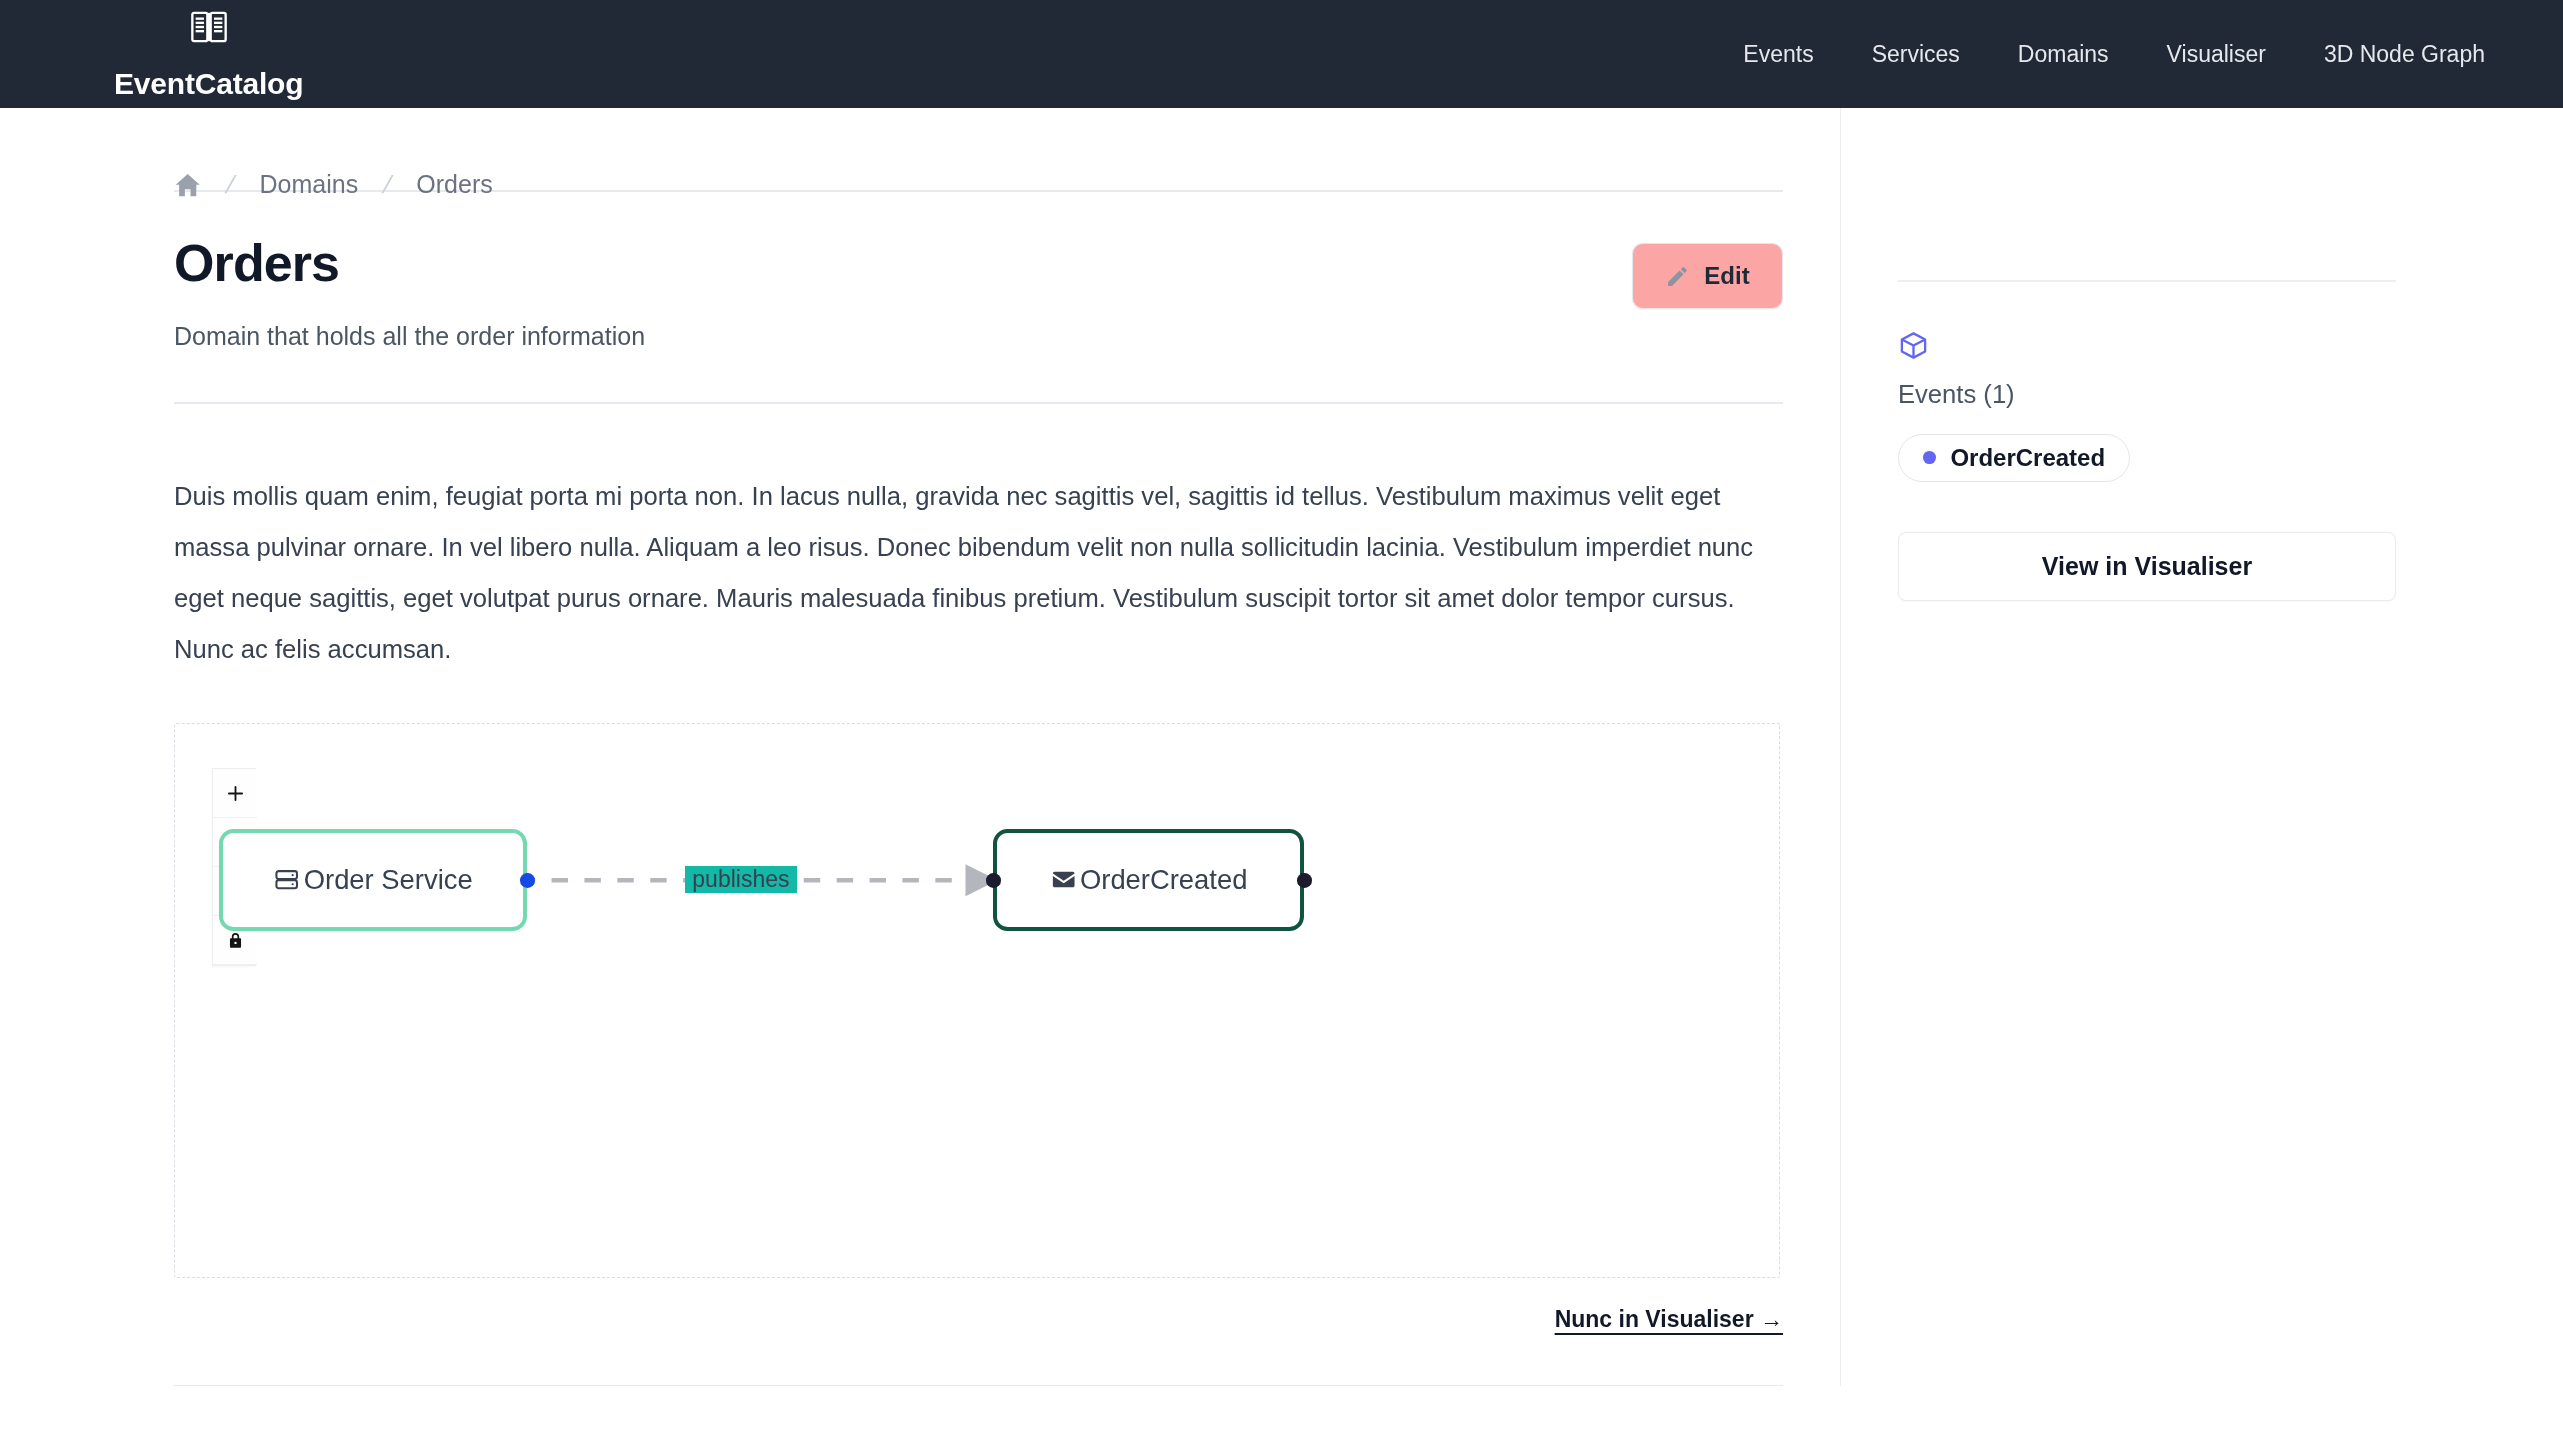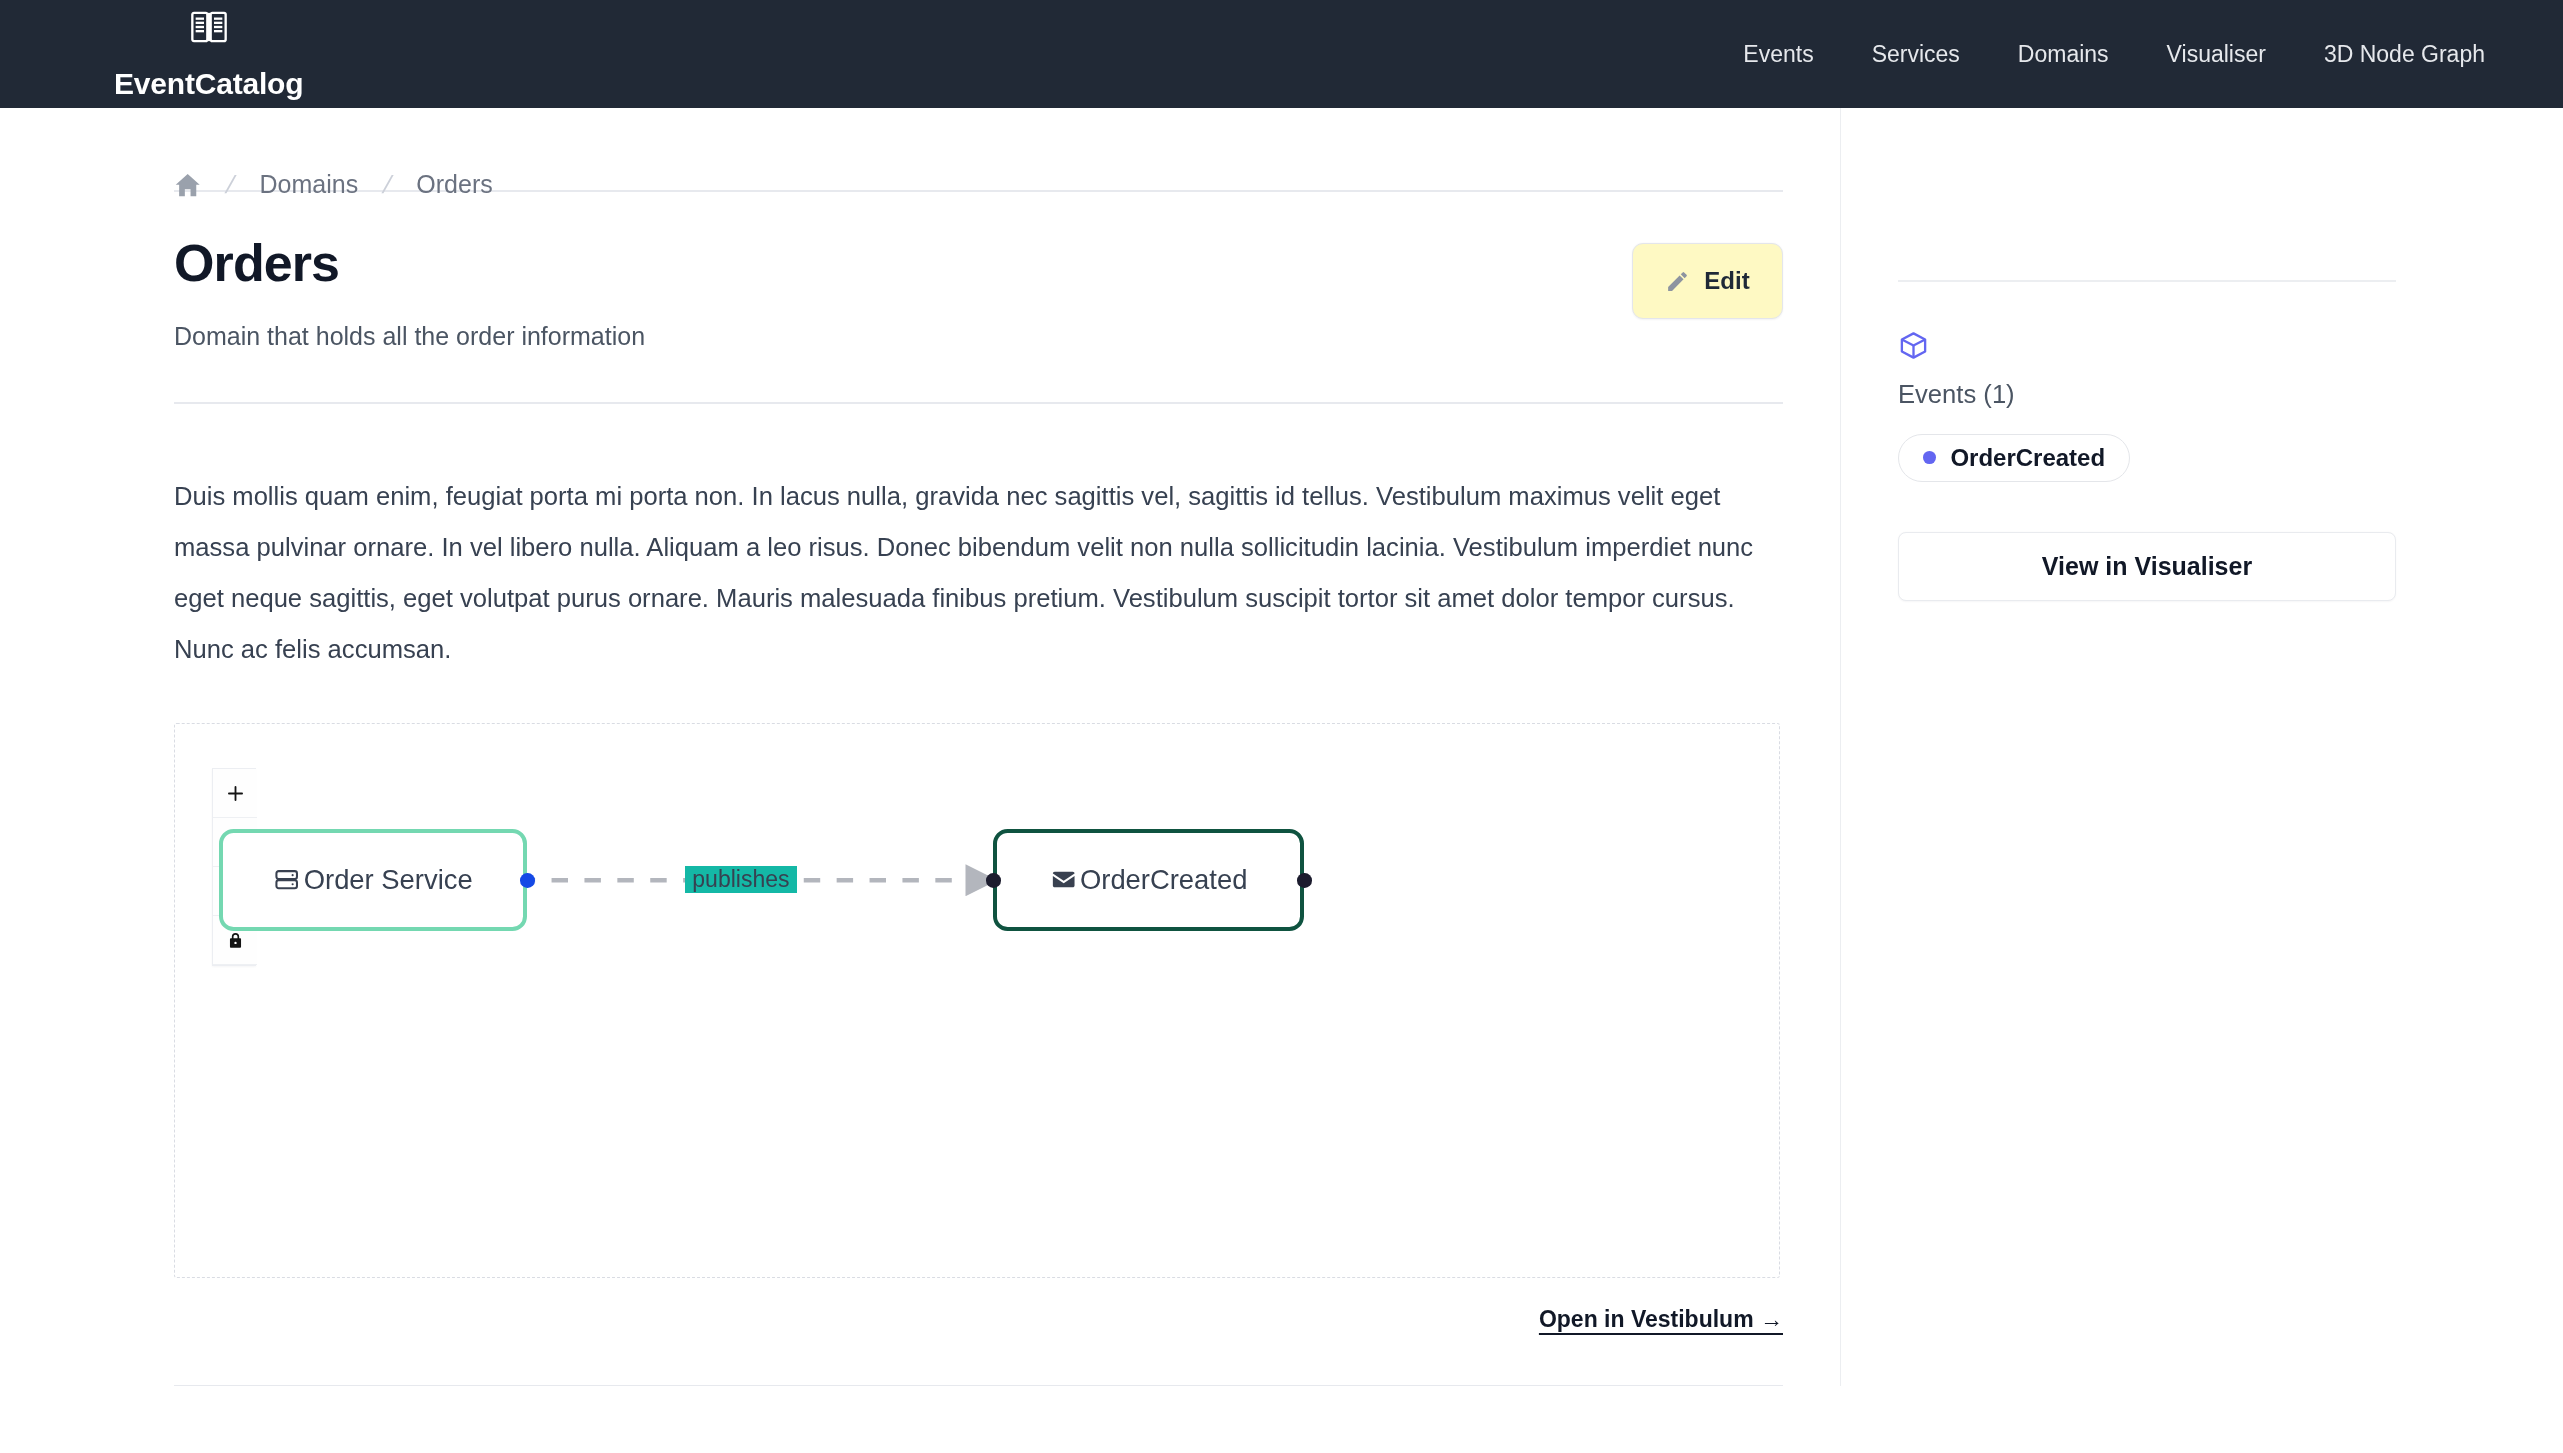--- a/index.html
+++ b/index.html
@@ -66,23 +66,23 @@
   h1.page-title {
     font-size: 52px; font-weight: bold; color: #111827;
     letter-spacing: -0.9px; line-height: 1.05;
   }
   .subtitle {
     margin-top: 32px;
     font-size: 25px; color: #4b5563;
   }
   .edit-btn {
     margin-top: 7.3px;
-    width: 151px; height: 76px;
+    width: 151px; height: 66px;
     border: 1.8px solid #e4e6eb; border-radius: 11px;
-    background: #fef9c3;
+    background: #fca5a5;
     display: flex; align-items: center; justify-content: center; gap: 14px;
     font-size: 24px; font-weight: bold; color: #1f2937;
     cursor: pointer;
     box-shadow: 0 0.9px 1.8px rgba(16,24,40,.05);
   }
   .pencil-icon { width: 25px; height: 25px; display: block; }
 
   .title-rule { margin-top: 51px; }
 
   
@@ -311,21 +311,21 @@
             <path d="M2.5 6.6c0-.9.7-1.6 1.6-1.6h15.8c.9 0 1.6.7 1.6 1.6L12 13 2.5 6.6z"></path>
             <path d="M21.5 8.8V17c0 .9-.7 1.6-1.6 1.6H4.1c-.9 0-1.6-.7-1.6-1.6V8.8l9.5 6.3 9.5-6.3z"></path>
           </svg>
           <span class="node-label">OrderCreated</span>
         </div>
         <div class="handle" style="left:811px; top:149px; background:#1c1c2e;"></div>
         <div class="handle" style="left:1122px; top:149px; background:#1c1c2e;"></div>
       </div>
 
       <div class="open-vis">
-        <a href="#">Open in Vestibulum →</a>
+        <a href="#">Nunc in Visualiser →</a>
       </div>
 
       <div class="rule bottom-rule"></div>
     </div>
   </div>
 
   <aside class="sidebar">
     <div class="sidebar-inner">
       <div class="side-top-rule"></div>
 

